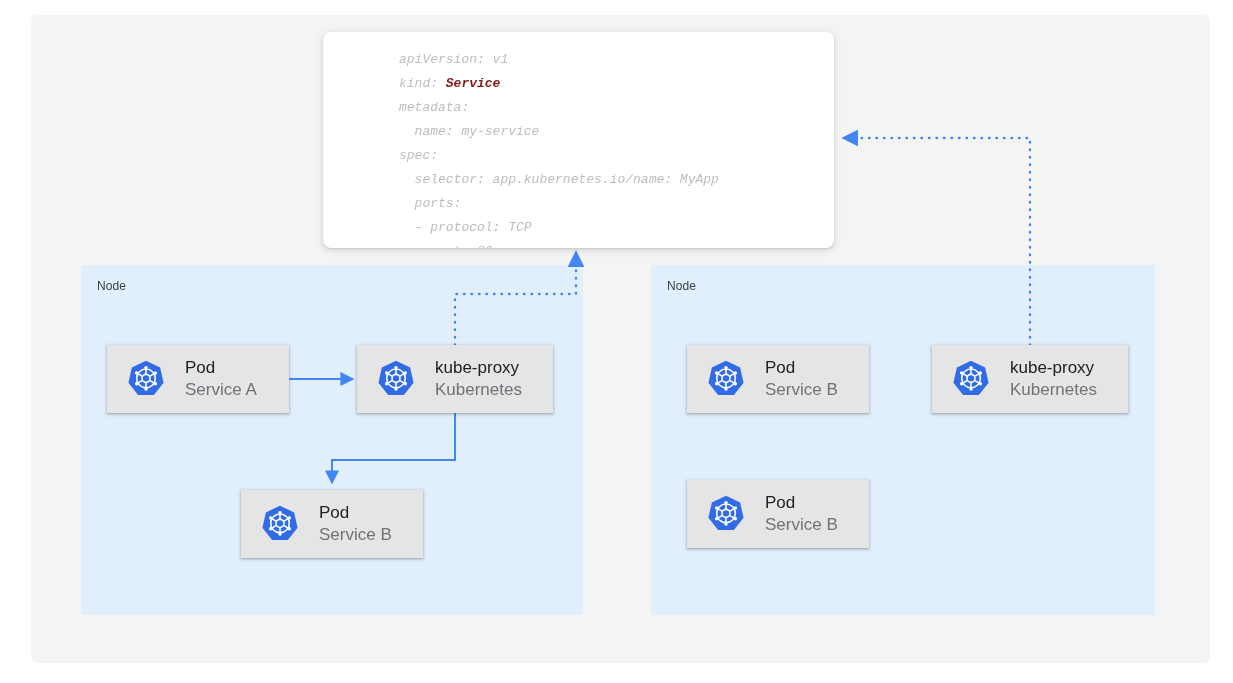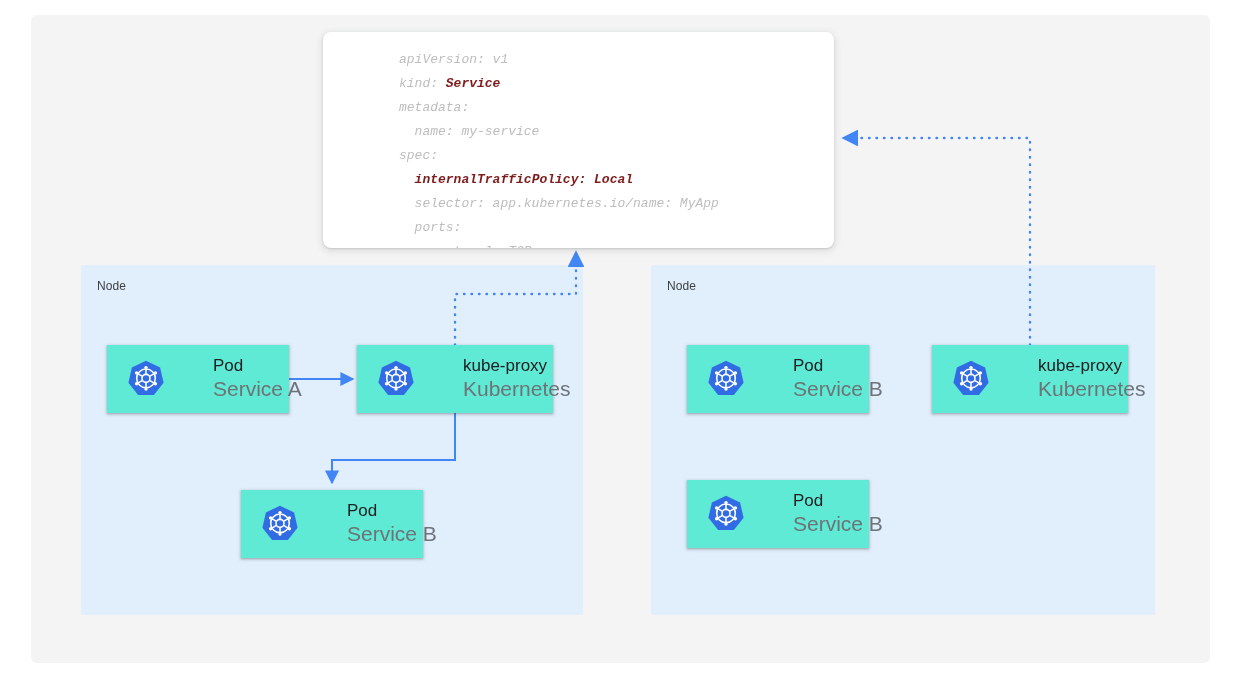--- a/index.html
+++ b/index.html
@@ -41,26 +41,25 @@
     position: absolute;
     font-size: 12px;
     color: #3c4043;
     letter-spacing: .1px;
     white-space: nowrap;
   }
 
   
   .card {
     position: absolute;
-    background: #5eead4;
+    background: #e5e5e5;
     box-shadow: 0 1px 2px rgba(60,64,67,.30), 0 1px 3px 1px rgba(60,64,67,.15);
     display: flex;
     align-items: center;
     box-sizing: border-box;
-    gap: 28px;
   }
   .card .k8s-icon {
     flex: 0 0 auto;
     margin-left: 18px;
     width: 42px;
     height: 42px;
     display: block;
   }
   .card .card-text {
     margin-left: 18px;
@@ -68,21 +67,21 @@
     flex-direction: column;
     justify-content: center;
     line-height: 1.28;
   }
   .card .card-title {
     font-size: 17px;
     color: #202124;
     white-space: nowrap;
   }
   .card .card-sub {
-    font-size: 21px;
+    font-size: 17px;
     color: #6e7378;
     white-space: nowrap;
   }
 
   
   .yaml-panel {
     position: absolute;
     left: 323px;
     top: 32px;
     width: 511px;
@@ -162,21 +161,20 @@
       <path d="M 1030 345 L 1030 138 L 843 138" fill="none" stroke="#4285f4" stroke-width="2.4" stroke-linecap="round" stroke-dasharray="0.5 7" marker-end="url(#arrow-dot)"></path>
     </g>
   </svg>
 
   <div class="yaml-panel">
     <pre class="yaml-code" id="yaml-code">apiVersion: v1
 kind: <b>Service</b>
 metadata:
   name: my-service
 spec:
-  <b>internalTrafficPolicy: Local</b>
   selector: app.kubernetes.io/name: MyApp
   ports:
   - protocol: TCP
     port: 80
     targetPort: 9376</pre>
   </div>
 
   <div class="card" style="left:107px; top:345px; width:182px; height:68px;">
     <svg class="k8s-icon" viewBox="0 0 64 64">
       <polygon points="32,4 53.5,14.4 58.8,37.6 44,56.2 20,56.2 5.2,37.6 10.5,14.4" fill="#326ce5"></polygon>

